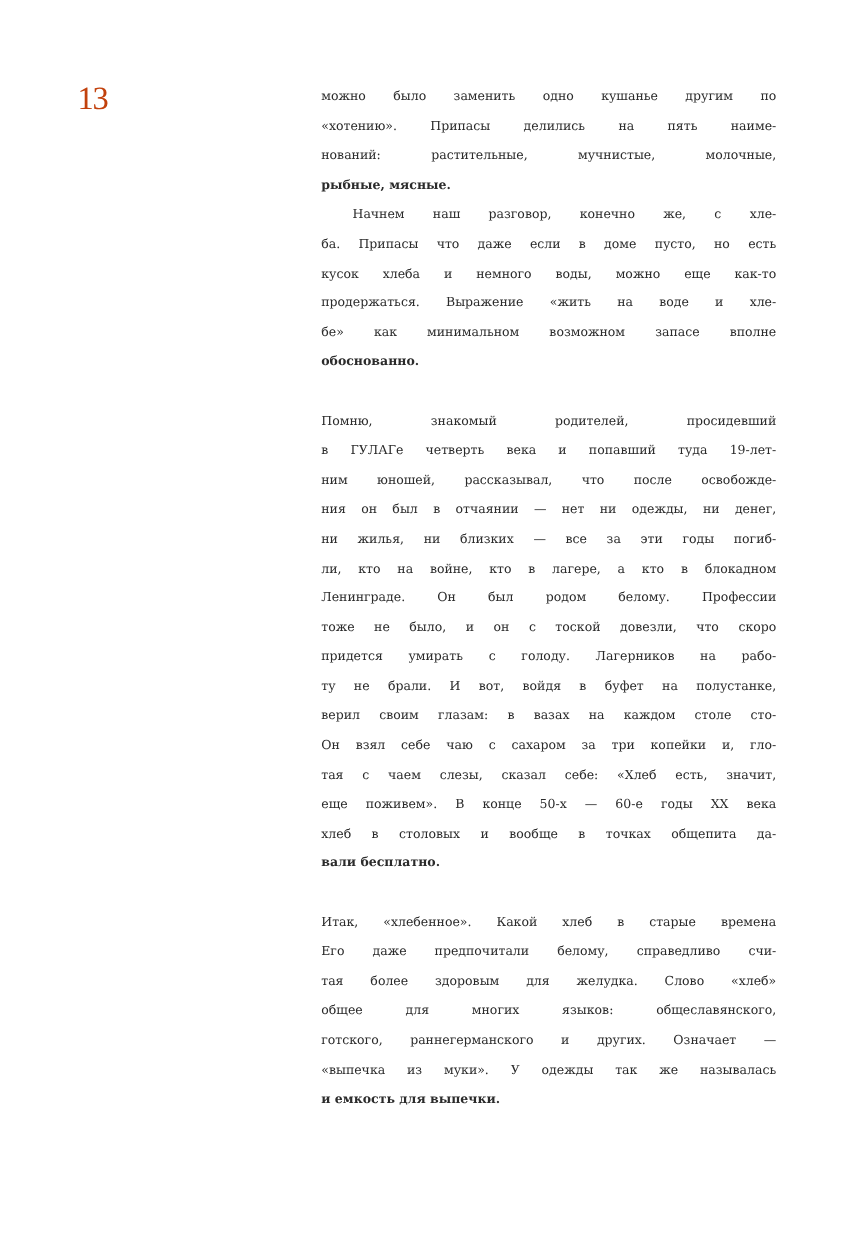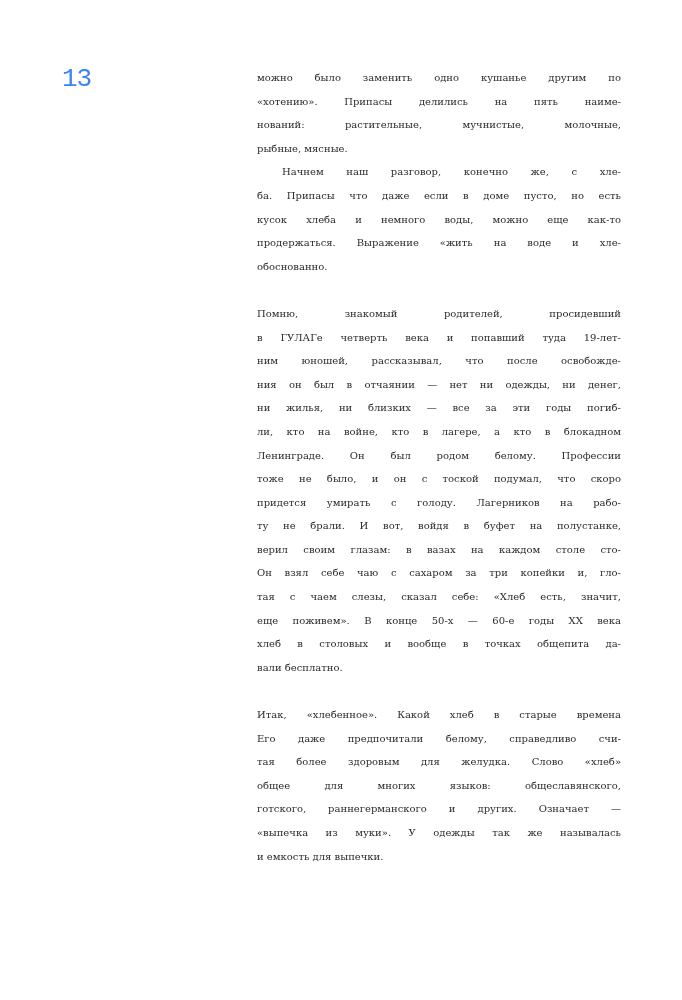--- a/index.html
+++ b/index.html
@@ -4,34 +4,34 @@
 <style>
   html, body { margin: 0; padding: 0; }
   body {
     width: 682px; height: 1000px; background: #ffffff;
     position: relative; overflow: hidden;
     font-family: "DejaVu Serif", "Liberation Serif", serif;
     color: #2b2b2b;
   }
   .page-number {
     position: absolute; left: 62px; top: 64px;
-    font-family: Liberation Mono, monospace;
-    font-size: 26px; color: #3b82f6; font-weight: 300;
+    font-family: Liberation Serif, serif;
+    font-size: 26px; color: #c2410c; font-weight: 300;
     letter-spacing: -1px;
   }
   .text-column {
     position: absolute; left: 257px; top: 66px; width: 364px;
     font-size: 10px; line-height: 23.6px;
   }
   .line {
     display: block; white-space: nowrap;
     text-align: justify; text-align-last: justify;
     height: 23.6px;
   }
-  .line.last { text-align-last: left; }
+  .line.last { text-align-last: left; font-weight: bold; }
   .line.indent { padding-left: 25px; }
   .para-gap { height: 23.6px; }
 </style>
 </head>
 <body>
 
 <div class="page-number">13</div>
 
 <div class="text-column">
 
@@ -40,33 +40,34 @@
     <span class="line">«хотению». Припасы делились на пять наиме-</span>
     <span class="line">нований: растительные, мучнистые, молочные,</span>
     <span class="line last">рыбные, мясные.</span>
   </div>
 
   <div>
     <span class="line indent">Начнем наш разговор, конечно же, с хле-</span>
     <span class="line">ба. Припасы что даже если в доме пусто, но есть</span>
     <span class="line">кусок хлеба и немного воды, можно еще как-то</span>
     <span class="line">продержаться. Выражение «жить на воде и хле-</span>
+    <span class="line">бе» как минимальном возможном запасе вполне</span>
     <span class="line last">обоснованно.</span>
   </div>
   <div class="para-gap"></div>
 
   <div>
     <span class="line">Помню, знакомый родителей, просидевший</span>
     <span class="line">в ГУЛАГе четверть века и попавший туда 19-лет-</span>
     <span class="line">ним юношей, рассказывал, что после освобожде-</span>
     <span class="line">ния он был в отчаянии — нет ни одежды, ни денег,</span>
     <span class="line">ни жилья, ни близких — все за эти годы погиб-</span>
     <span class="line">ли, кто на войне, кто в лагере, а кто в блокадном</span>
     <span class="line">Ленинграде. Он был родом белому. Профессии</span>
-    <span class="line">тоже не было, и он с тоской подумал, что скоро</span>
+    <span class="line">тоже не было, и он с тоской довезли, что скоро</span>
     <span class="line">придется умирать с голоду. Лагерников на рабо-</span>
     <span class="line">ту не брали. И вот, войдя в буфет на полустанке,</span>
     <span class="line">верил своим глазам: в вазах на каждом столе сто-</span>
     <span class="line">Он взял себе чаю с сахаром за три копейки и, гло-</span>
     <span class="line">тая с чаем слезы, сказал себе: «Хлеб есть, значит,</span>
     <span class="line">еще поживем». В конце 50-х — 60-е годы XX века</span>
     <span class="line">хлеб в столовых и вообще в точках общепита да-</span>
     <span class="line last">вали бесплатно.</span>
   </div>
   <div class="para-gap"></div>

